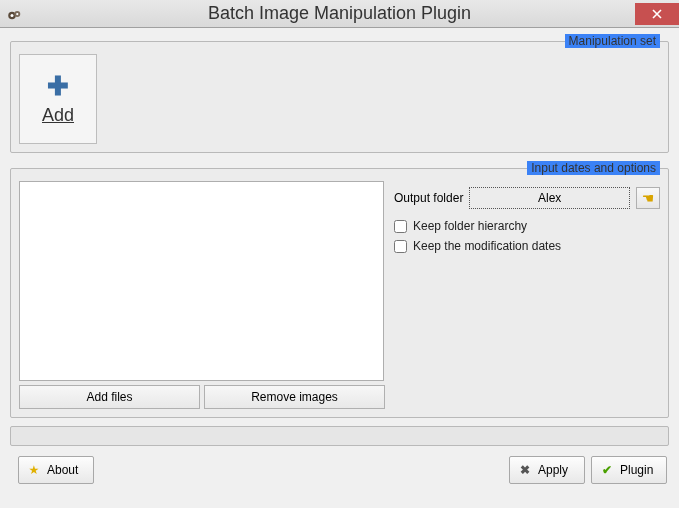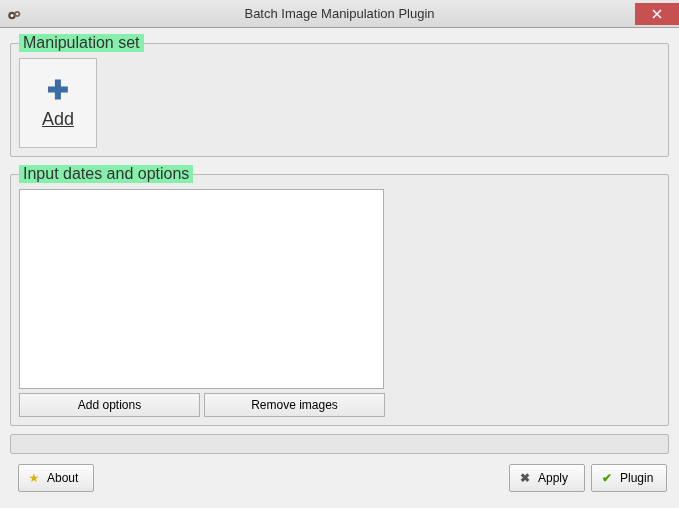--- a/index.html
+++ b/index.html
@@ -1,26 +1,26 @@
 <!DOCTYPE html>
 <html><head>
   <meta charset="utf-8">
   <style>
     * { box-sizing: border-box; margin: 0; padding: 0; font-family: "Segoe UI", Tahoma, sans-serif; font-size: 12px; }
     body { background: #f0f0f0; width: 679px; height: 508px; overflow: hidden; }
 
     .titlebar { height: 28px; background: linear-gradient(#e8e8e8,#d9d9d9); display: flex; align-items: center; padding: 0 0 0 6px; border-bottom: 1px solid #a0a0a0; position: relative; }
     .app-icon { width: 18px; height: 18px; margin-right: 6px; display:flex; align-items:center; justify-content:center; }
-    .title-text { position: absolute; left: 0; right: 0; text-align: center; font-size: 13px; color: #333; pointer-events: none; }
+    .title-text { position: absolute; left: 0; right: 0; text-align: center; font-size: 18px; color: #333; pointer-events: none; }
     .close-btn { margin-left: auto; width: 44px; height: 22px; background: #c75050; color: #fff; display: flex; align-items: center; justify-content: center; border: none; }
 
     .content { padding: 6px 10px 6px 10px; }
 
     fieldset { border: 1px solid #b9b9b9; background: #ececec; padding: 6px 8px 8px 8px; margin-bottom: 8px; border-radius: 2px; }
-    legend { font-size: 16px; color: #333; padding: 0 4px; background: #86efac; }
+    legend { font-size: 12px; color: #333; padding: 0 4px; background: #3b82f6; text-align: right; }
 
     .add-tile { width: 78px; height: 90px; background: #f5f5f5; border: 1px solid #bdbdbd; display: flex; flex-direction: column; align-items: center; justify-content: center; gap: 6px; cursor: pointer; }
     .plus { color: #3a6ea5; font-size: 26px; font-weight: bold; line-height: 1; }
     .add-label { font-size: 18px; text-decoration: underline; color: #333; }
 
     .io-row { display: flex; gap: 10px; }
     .file-list { width: 365px; height: 200px; background: #fff; border: 1px solid #aeaeae; }
     .opts { flex: 1; padding-top: 6px; }
 
     .opt-row { display: flex; align-items: center; gap: 6px; margin-bottom: 10px; }
@@ -68,23 +68,40 @@
     <div class="add-tile">
       <span class="plus">✚</span>
       <span class="add-label">Add</span>
     </div>
   </fieldset>
 
   <fieldset>
     <legend>Input dates and options</legend>
     <div class="io-row">
       <div class="file-list"></div>
+      <div class="opts">
+        <div class="opt-row">
+          <span>Output folder</span>
+          <div class="output-btn">Alex</div>
+          <div class="hand-btn">
+            <span style="color:#d9a400;font-size:14px;">☚</span>
+          </div>
+        </div>
+        <label class="chk">
+          <input type="checkbox" style="">
+          <span>Keep folder hierarchy</span>
+        </label>
+        <label class="chk">
+          <input type="checkbox" style="">
+          <span>Keep the modification dates</span>
+        </label>
+      </div>
     </div>
     <div class="btnrow">
-      <button class="flat-btn">Add options</button>
+      <button class="flat-btn">Add files</button>
       <button class="flat-btn">Remove images</button>
     </div>
   </fieldset>
 
   <div class="progress"></div>
 
   <div class="footer">
     <button class="action-btn">
       <span class="ico" style="color:#e0b000;">★</span>
       <span><span class="ul">About</span></span>

